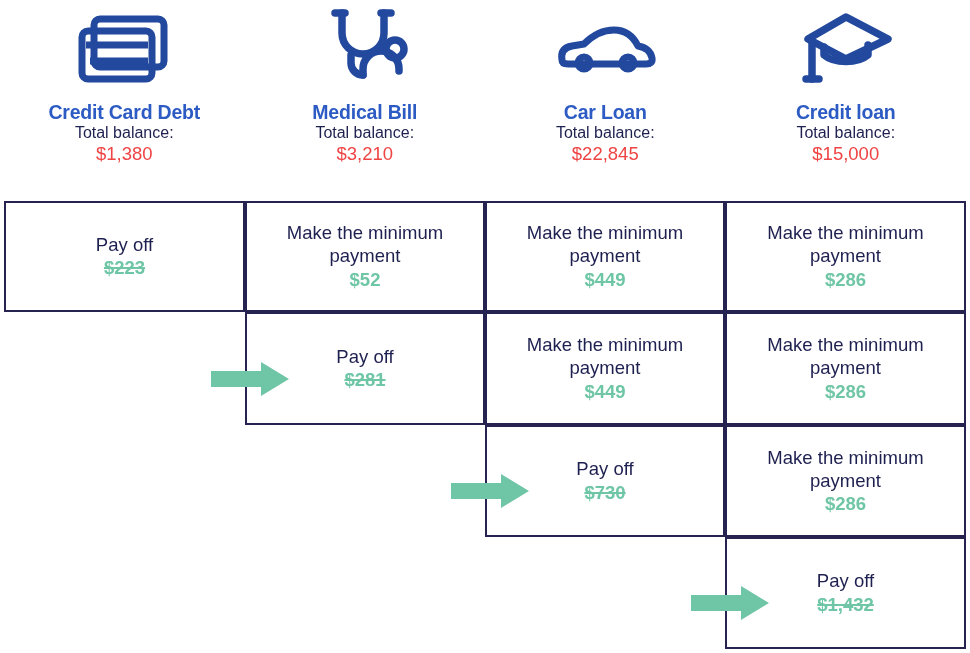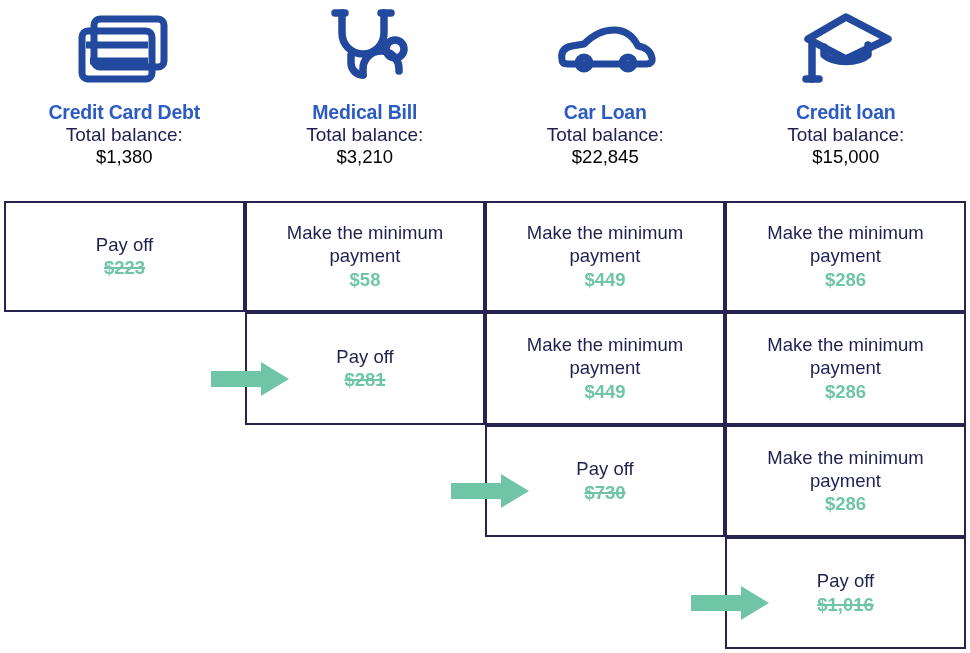--- a/index.html
+++ b/index.html
@@ -49,28 +49,28 @@
   .debt-title {
     font-size: 19.5px;
     font-weight: bold;
     color: #2C5BC4;
     line-height: 1.08;
     letter-spacing: -0.2px;
     margin-top: 2px;
     white-space: nowrap;
   }
   .balance-label {
-    font-size: 19px;
+    font-size: 16px;
     color: #1E2050;
     line-height: 1.22;
     white-space: nowrap;
   }
   .balance-value {
     font-size: 18.5px;
-    color: #000000;
+    color: #ef4444;
     line-height: 1.22;
     white-space: nowrap;
   }
 
   
   .cell {
     position: absolute;
     box-sizing: border-box;
     border: 2.5px solid #262350;
     background: #ffffff;
@@ -182,21 +182,21 @@
     </div>
 
   </div>
 
   <div class="cell" style="left:4px;  top:201px; width:241px; height:111px;">
     <div class="cell-action payoff">Pay off</div>
     <div class="cell-amount struck">$223</div>
   </div>
   <div class="cell" style="left:245px; top:201px; width:240px; height:111px;">
     <div class="cell-action">Make the minimum payment</div>
-    <div class="cell-amount">$58</div>
+    <div class="cell-amount">$52</div>
   </div>
   <div class="cell" style="left:485px; top:201px; width:240px; height:111px;">
     <div class="cell-action">Make the minimum payment</div>
     <div class="cell-amount">$449</div>
   </div>
   <div class="cell" style="left:725px; top:201px; width:241px; height:111px;">
     <div class="cell-action">Make the minimum payment</div>
     <div class="cell-amount">$286</div>
   </div>
 
@@ -217,21 +217,21 @@
     <div class="cell-action payoff">Pay off</div>
     <div class="cell-amount struck">$730</div>
   </div>
   <div class="cell" style="left:725px; top:425px; width:241px; height:112px;">
     <div class="cell-action">Make the minimum payment</div>
     <div class="cell-amount">$286</div>
   </div>
 
   <div class="cell" style="left:725px; top:537px; width:241px; height:112px;">
     <div class="cell-action payoff">Pay off</div>
-    <div class="cell-amount struck">$1,016</div>
+    <div class="cell-amount struck">$1,432</div>
   </div>
 
   <div class="arrow" style="left:211px; top:362px;">
     <svg width="78" height="34" viewBox="0 0 78 34">
       <path d="M0 9 H50 V0 L78 17 L50 34 V25 H0 z" fill="#6FC6A6"></path>
     </svg>
   </div>
   <div class="arrow" style="left:451px; top:474px;">
     <svg width="78" height="34" viewBox="0 0 78 34">
       <path d="M0 9 H50 V0 L78 17 L50 34 V25 H0 z" fill="#6FC6A6"></path>

